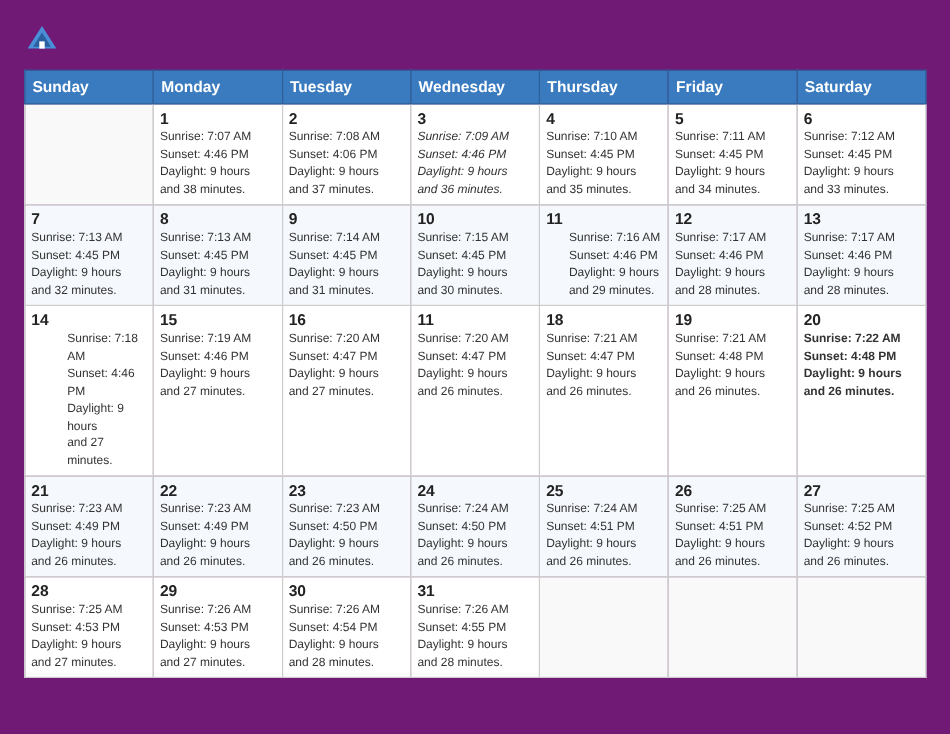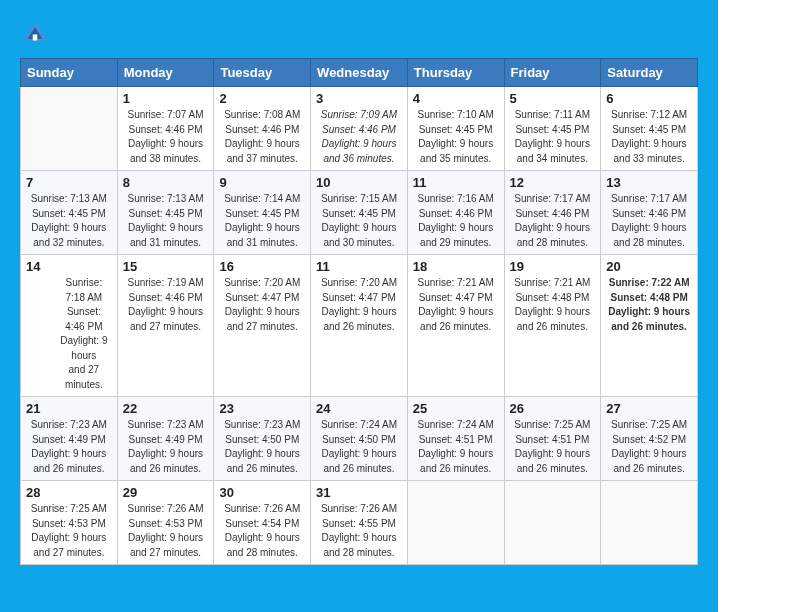--- a/index.html
+++ b/index.html
@@ -4,24 +4,24 @@
   <style>
     * { box-sizing: border-box; margin: 0; padding: 0; }
     body {
       font-family: Arial, sans-serif;
       background: #fff;
       width: 792px;
       height: 612px;
       overflow: hidden;
     }
     .page {
-      width: 718px;
+      width: 792px;
       min-height: 612px;
       padding: 18px 20px 10px 20px;
-      background: #0ea5e9;
+      background: #701a75;
     }
     .header-area {
       display: flex;
       justify-content: space-between;
       align-items: flex-start;
       margin-bottom: 10px;
     }
     .logo {
       display: flex;
       align-items: center;
@@ -83,21 +83,20 @@
     .day-number {
       font-size: 13px;
       font-weight: bold;
       margin-bottom: 2px;
       color: #222;
     }
     .day-info {
       font-size: 10px;
       color: #333;
       line-height: 1.45;
-      text-align: center;
     }
     .empty-cell {
       background: #f9f9f9 !important;
     }
   </style>
 </head>
 <body>
 
 <div class="page">
   <div class="header-area">
@@ -136,21 +135,21 @@
           <td>
             <div class="day-number">1</div>
             <div class="day-info" style="white-space: pre-line;">Sunrise: 7:07 AM
 Sunset: 4:46 PM
 Daylight: 9 hours
 and 38 minutes.</div>
           </td>
           <td>
             <div class="day-number">2</div>
             <div class="day-info" style="white-space: pre-line;">Sunrise: 7:08 AM
-Sunset: 4:46 PM
+Sunset: 4:06 PM
 Daylight: 9 hours
 and 37 minutes.</div>
           </td>
           <td>
             <div class="day-number">3</div>
             <div class="day-info" style="white-space: pre-line; font-style: italic;">Sunrise: 7:09 AM
 Sunset: 4:46 PM
 Daylight: 9 hours
 and 36 minutes.</div>
           </td>
@@ -200,21 +199,21 @@
           </td>
           <td>
             <div class="day-number">10</div>
             <div class="day-info" style="white-space: pre-line;">Sunrise: 7:15 AM
 Sunset: 4:45 PM
 Daylight: 9 hours
 and 30 minutes.</div>
           </td>
           <td>
             <div class="day-number">11</div>
-            <div class="day-info" style="white-space: pre-line;">Sunrise: 7:16 AM
+            <div class="day-info" style="white-space: pre-line; margin-left: 19px;">Sunrise: 7:16 AM
 Sunset: 4:46 PM
 Daylight: 9 hours
 and 29 minutes.</div>
           </td>
           <td>
             <div class="day-number">12</div>
             <div class="day-info" style="white-space: pre-line;">Sunrise: 7:17 AM
 Sunset: 4:46 PM
 Daylight: 9 hours
 and 28 minutes.</div>

